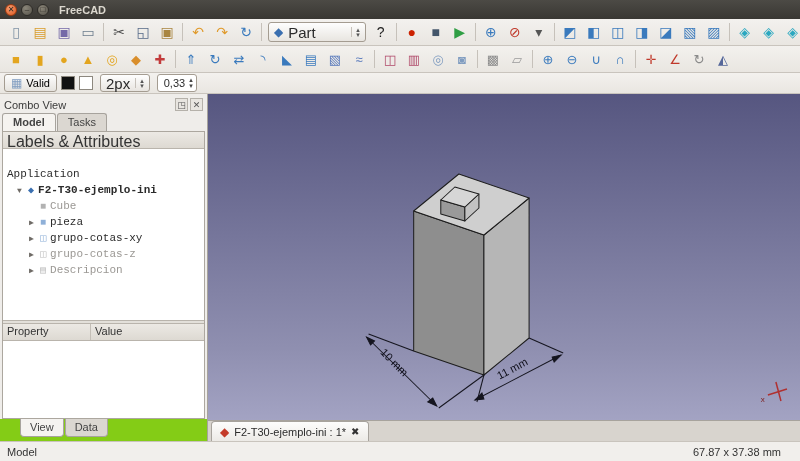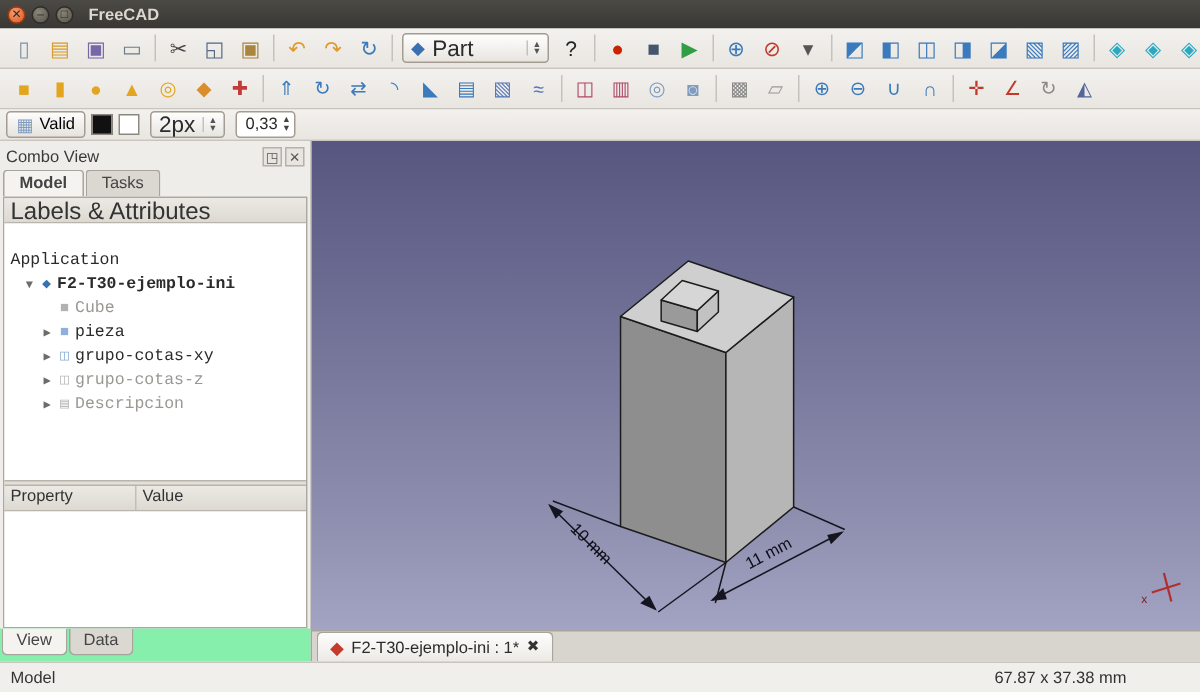--- a/index.html
+++ b/index.html
@@ -48,35 +48,35 @@
   .tree-row .ticon { font-size:10px; flex:none; }
   .tree-row.lvl1 { padding-left:12px; } .tree-row.lvl2 { padding-left:24px; }
   .tree-row.bold { font-weight:bold; }
   .tree-row .grayed { color:#9b9894; }
   .tree-filler { height:42px; background:#fff; }
   .splitter { height:4px; background:#e3e0da; border-top:1px solid #b9b4ac; border-bottom:1px solid #b9b4ac; flex:none; }
   .prop-header { display:flex; height:17px; background:linear-gradient(#ece9e4,#ddd9d2); border-bottom:1px solid #b9b4ac; font-size:11px; color:#333; flex:none; }
   .prop-header .col { padding:1px 4px; }
   .prop-header .col:first-child { width:88px; border-right:1px solid #c3beb6; }
   .prop-body { flex:1; background:#fff; }
-  .cv-bottom { height:22px; display:flex; align-items:flex-start; padding:0 1px; gap:1px; flex:none; background:#86efac; }
+  .cv-bottom { height:22px; display:flex; align-items:flex-start; padding:0 20px; gap:1px; flex:none; background:#84cc16; }
   .cv-btab { padding:2px 9px 3px; font-size:11px; border:1px solid #a7a39d; border-top:none; border-radius:0 0 4px 4px; background:#dbd7d1; color:#444; }
   .cv-btab.active { background:#f5f3f0; }
 
   
   .viewport-col { flex:1; display:flex; flex-direction:column; }
   .viewport { position:relative; height:326px; background:linear-gradient(#565680,#8f8fb0 78%,#a3a3c3); flex:none; }
   .viewport svg { position:absolute; inset:0; width:100%; height:100%; }
   .doc-tabbar { height:21px; background:#d8d4ce; border-top:1px solid #a7a39d; display:flex; align-items:flex-end; padding:0 3px; flex:none; }
   .doc-tab { display:flex; align-items:center; gap:5px; height:20px; padding:0 8px; font-size:11px; background:linear-gradient(#fdfdfc,#eceae6); border:1px solid #a7a39d; border-bottom:none; border-radius:4px 4px 0 0; }
   .doc-tab .close { font-size:10px; color:#333; }
 
   
   .statusbar { height:20px; display:flex; align-items:center; justify-content:space-between; padding:0 7px; background:#f1efec; border-top:1px solid #c9c4bd; font-size:11px; color:#333; flex:none; }
-  .statusbar .coords { margin-right:42px; }
+  .statusbar .coords { margin-right:12px; }
 </style>
 </head>
 <body>
 
 <div class="window">
 
   <div class="titlebar">
     <span class="wbtn close">✕</span>
     <span class="wbtn">–</span>
     <span class="wbtn">□</span>

